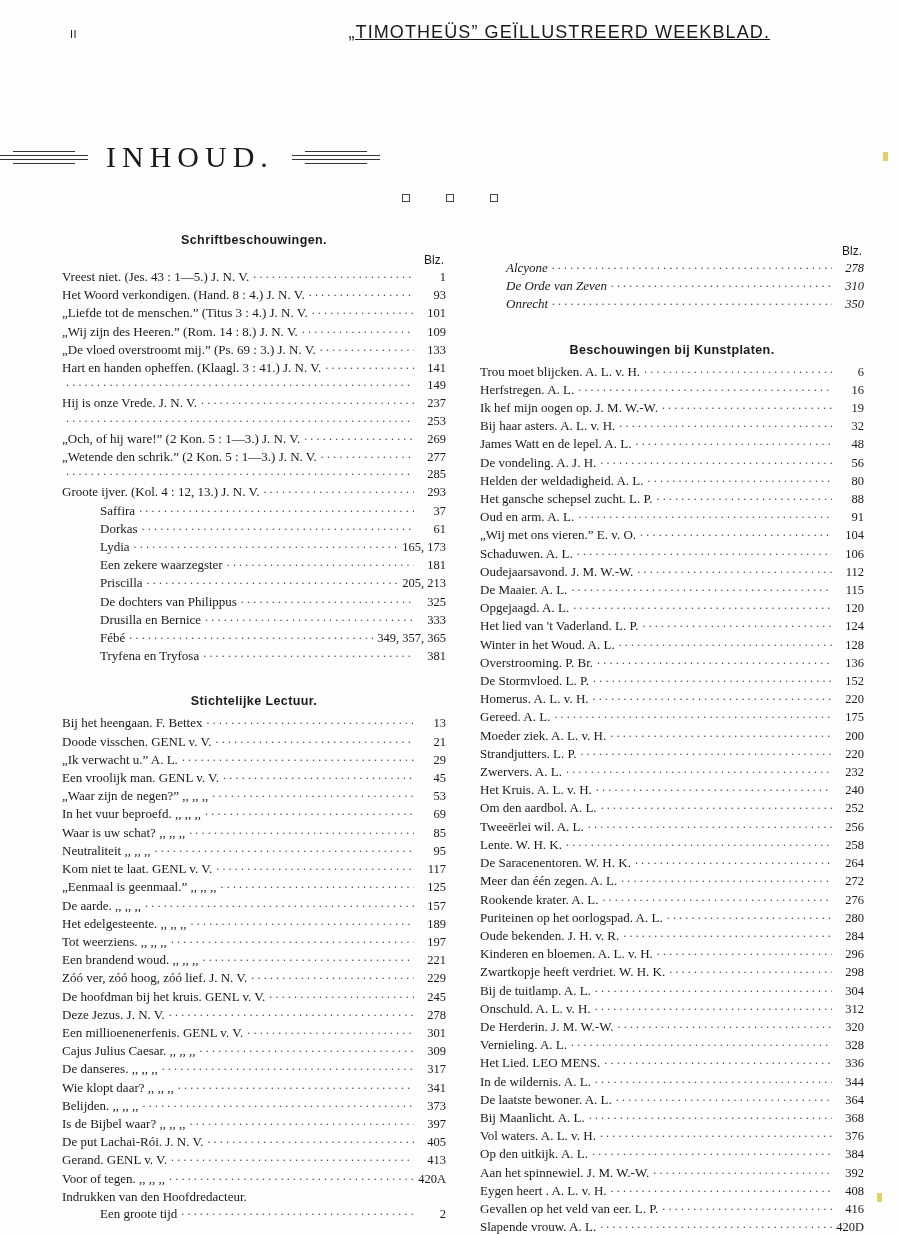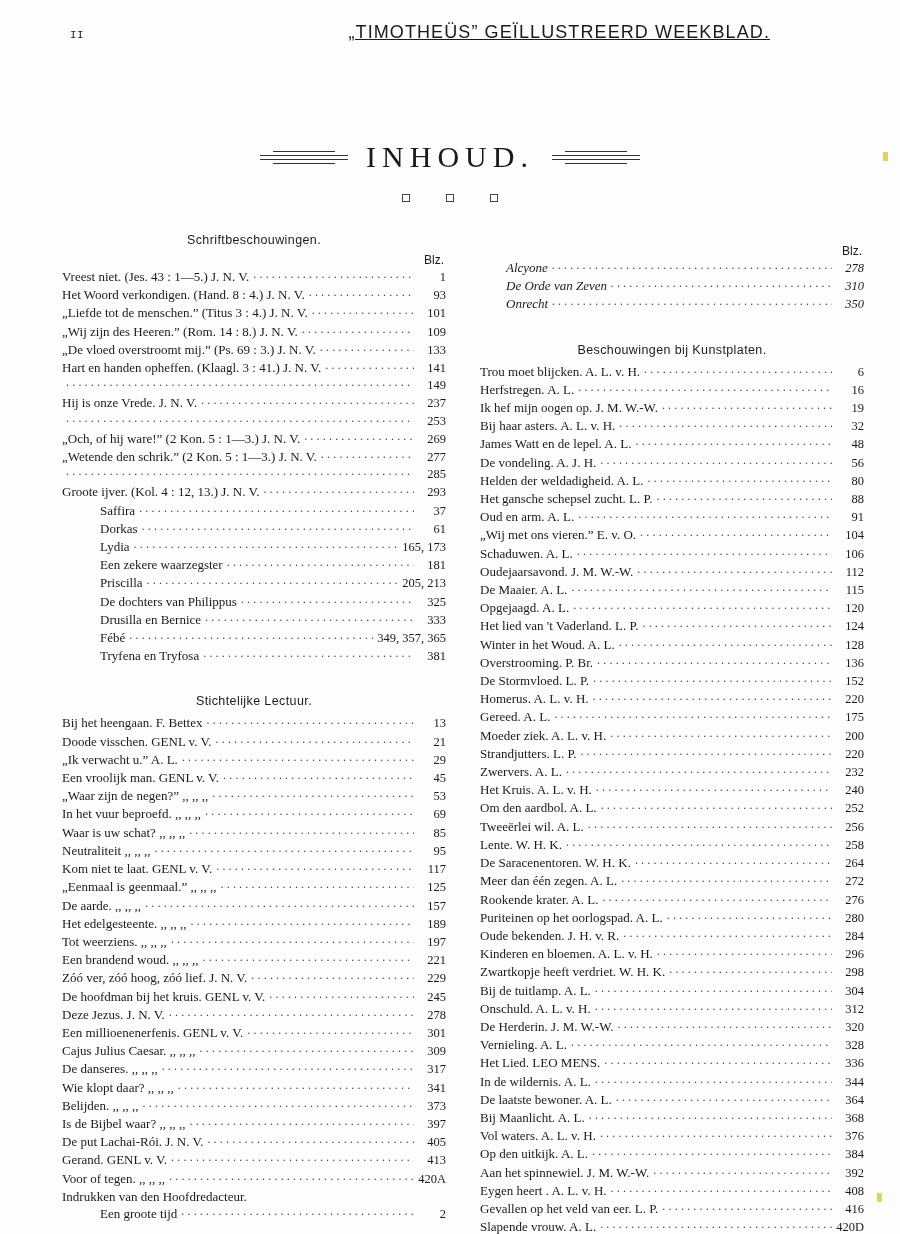--- a/index.html
+++ b/index.html
@@ -30,21 +30,21 @@
   .speck.a { right: 12px; top: 152px; }
   .speck.b { right: 18px; bottom: 32px; }
 
   .header {
     position: absolute;
     top: 22px; left: 70px; right: 70px;
     display: flex;
     align-items: baseline;
   }
   .folio {
-    font-family: Liberation Mono, monospace;
+    font-family: Liberation Sans, sans-serif;
     font-size: 11px;
     letter-spacing: .5px;
   }
   .running-title {
     flex: 1;
     text-align: right;
     font-family: "Liberation Sans", sans-serif;
     font-size: 18px;
     letter-spacing: 1.1px;
     font-weight: 400;
@@ -53,21 +53,21 @@
   }
 
   .title-block {
     position: absolute;
     top: 140px; left: 0; right: 0;
     text-align: center;
   }
   .title-row {
     display: flex;
     align-items: center;
-    justify-content: center;
+    justify-content: flex-start;
     gap: 18px;
   }
   .rule-stack {
     width: 88px;
     display: flex;
     flex-direction: column;
     gap: 3px;
   }
   .rule-stack i {
     display: block;
@@ -100,21 +100,21 @@
     right: 62px;
     display: flex;
     gap: 34px;
   }
   .col { width: 384px; }
 
   .section-head {
     text-align: center;
     font-family: "Liberation Sans", sans-serif;
     font-size: 12.5px;
-    font-weight: 400;
+    font-weight: 700;
     letter-spacing: .4px;
     margin: 0 0 6px 0;
   }
   .section-head.spaced { margin-top: 18px; }
 
   .blz {
     text-align: right;
     font-size: 12px;
     font-family: "Liberation Sans", sans-serif;
     padding-right: 2px;

